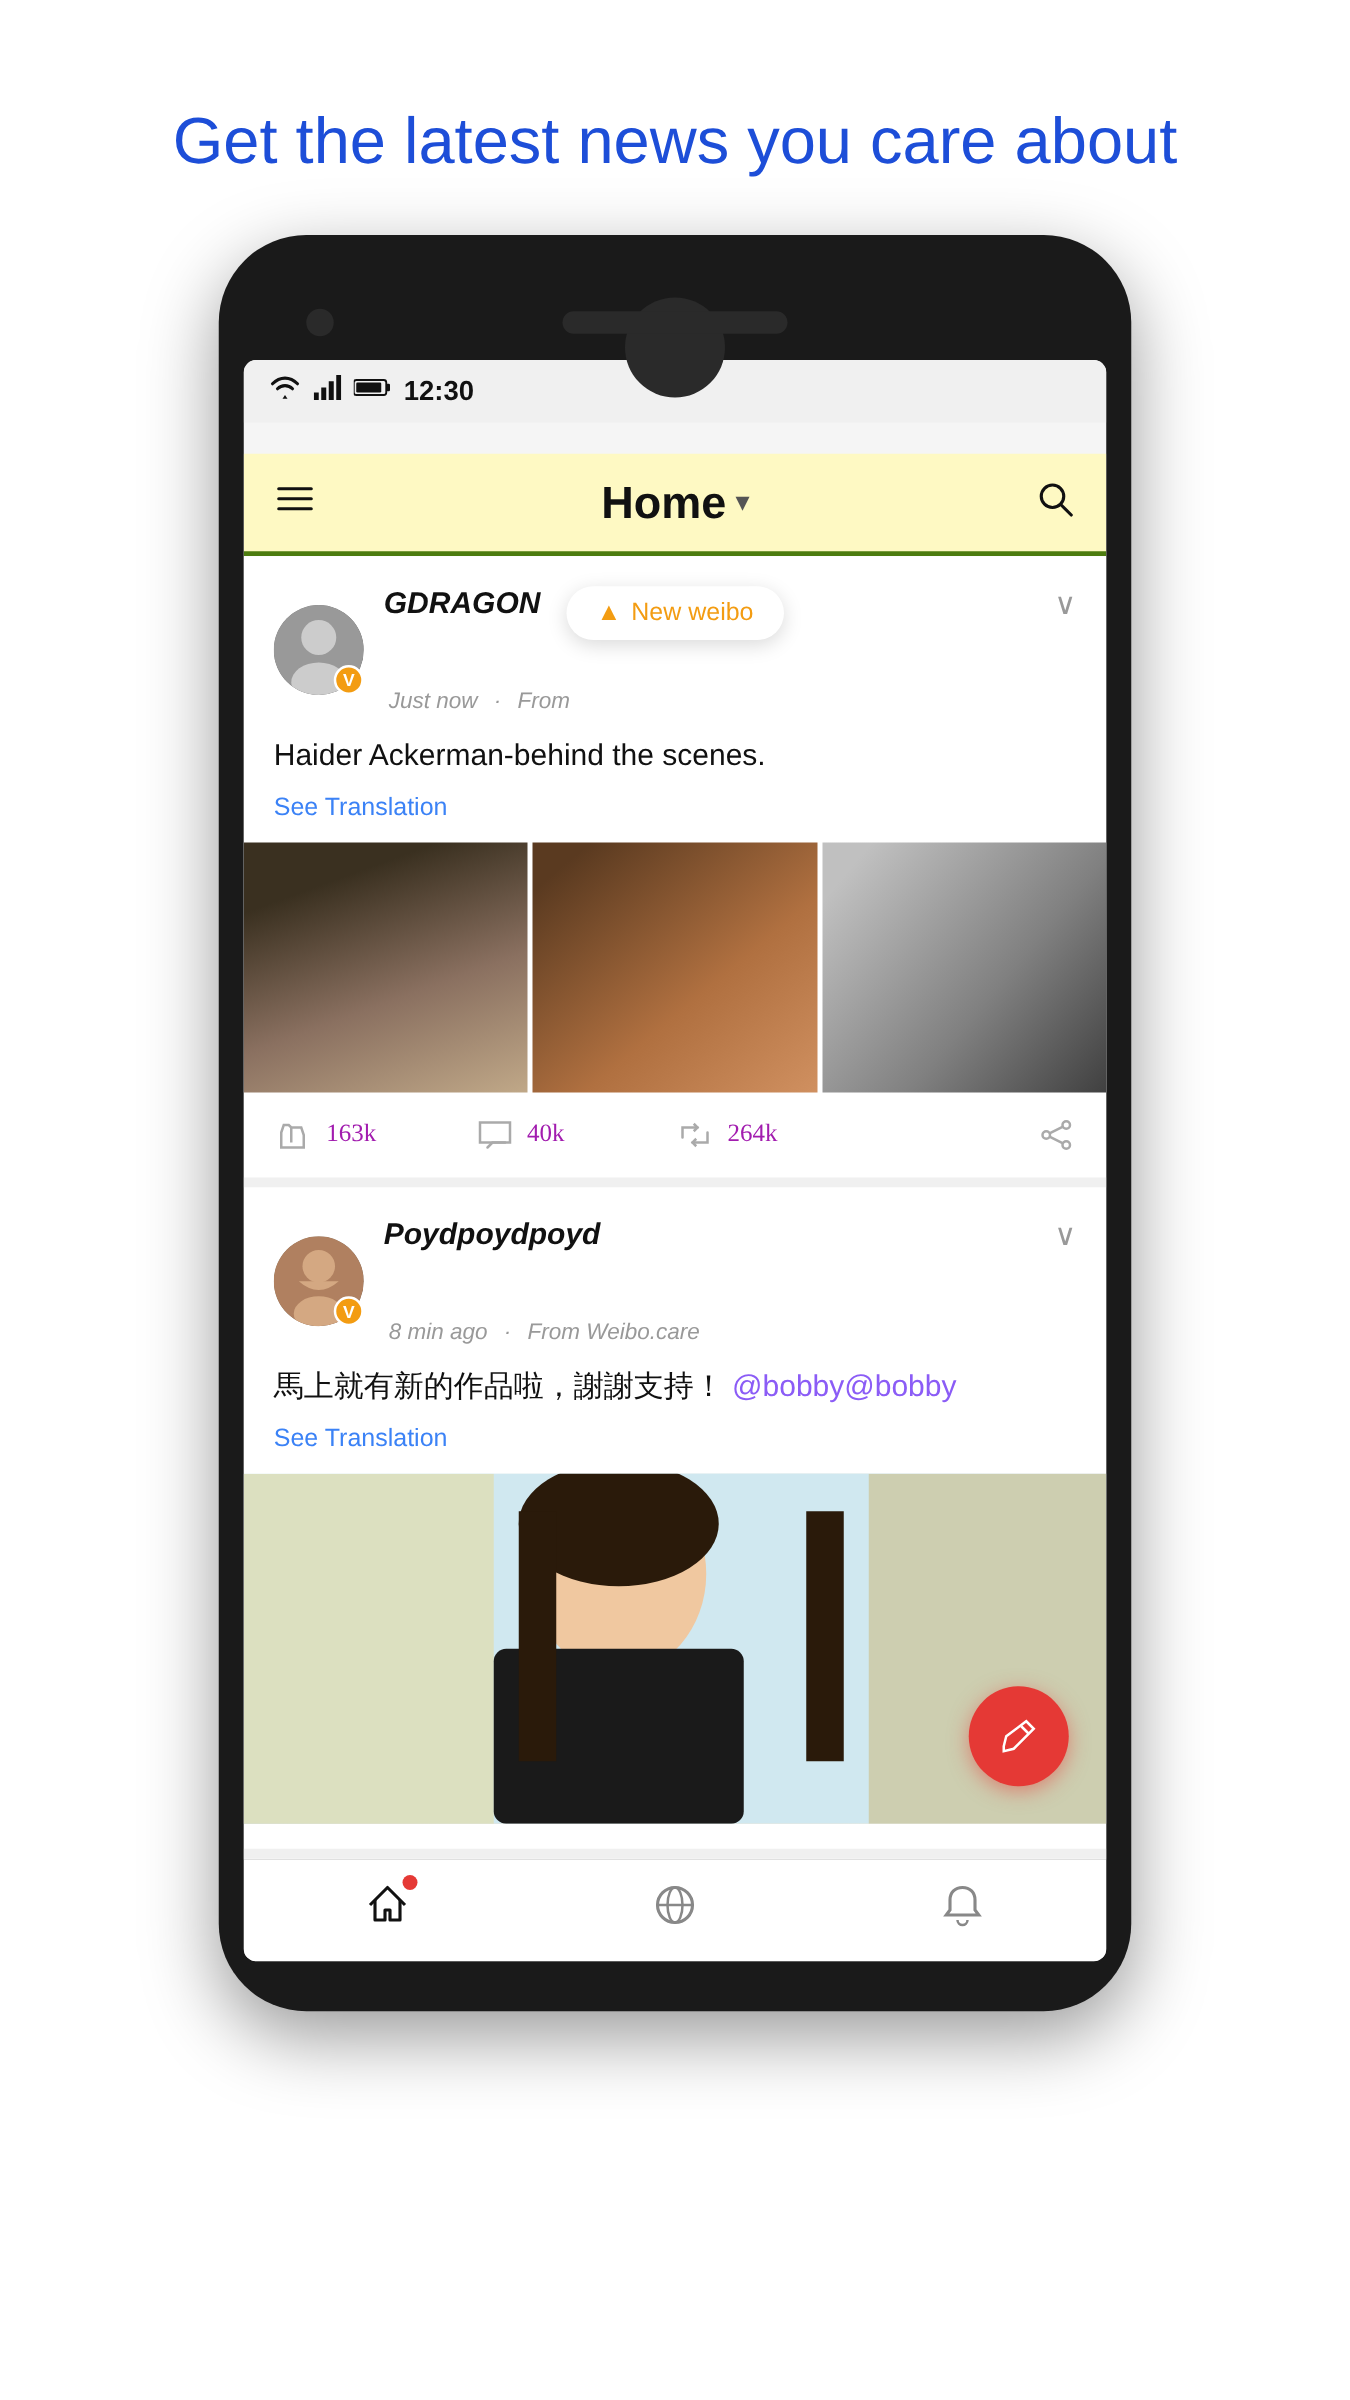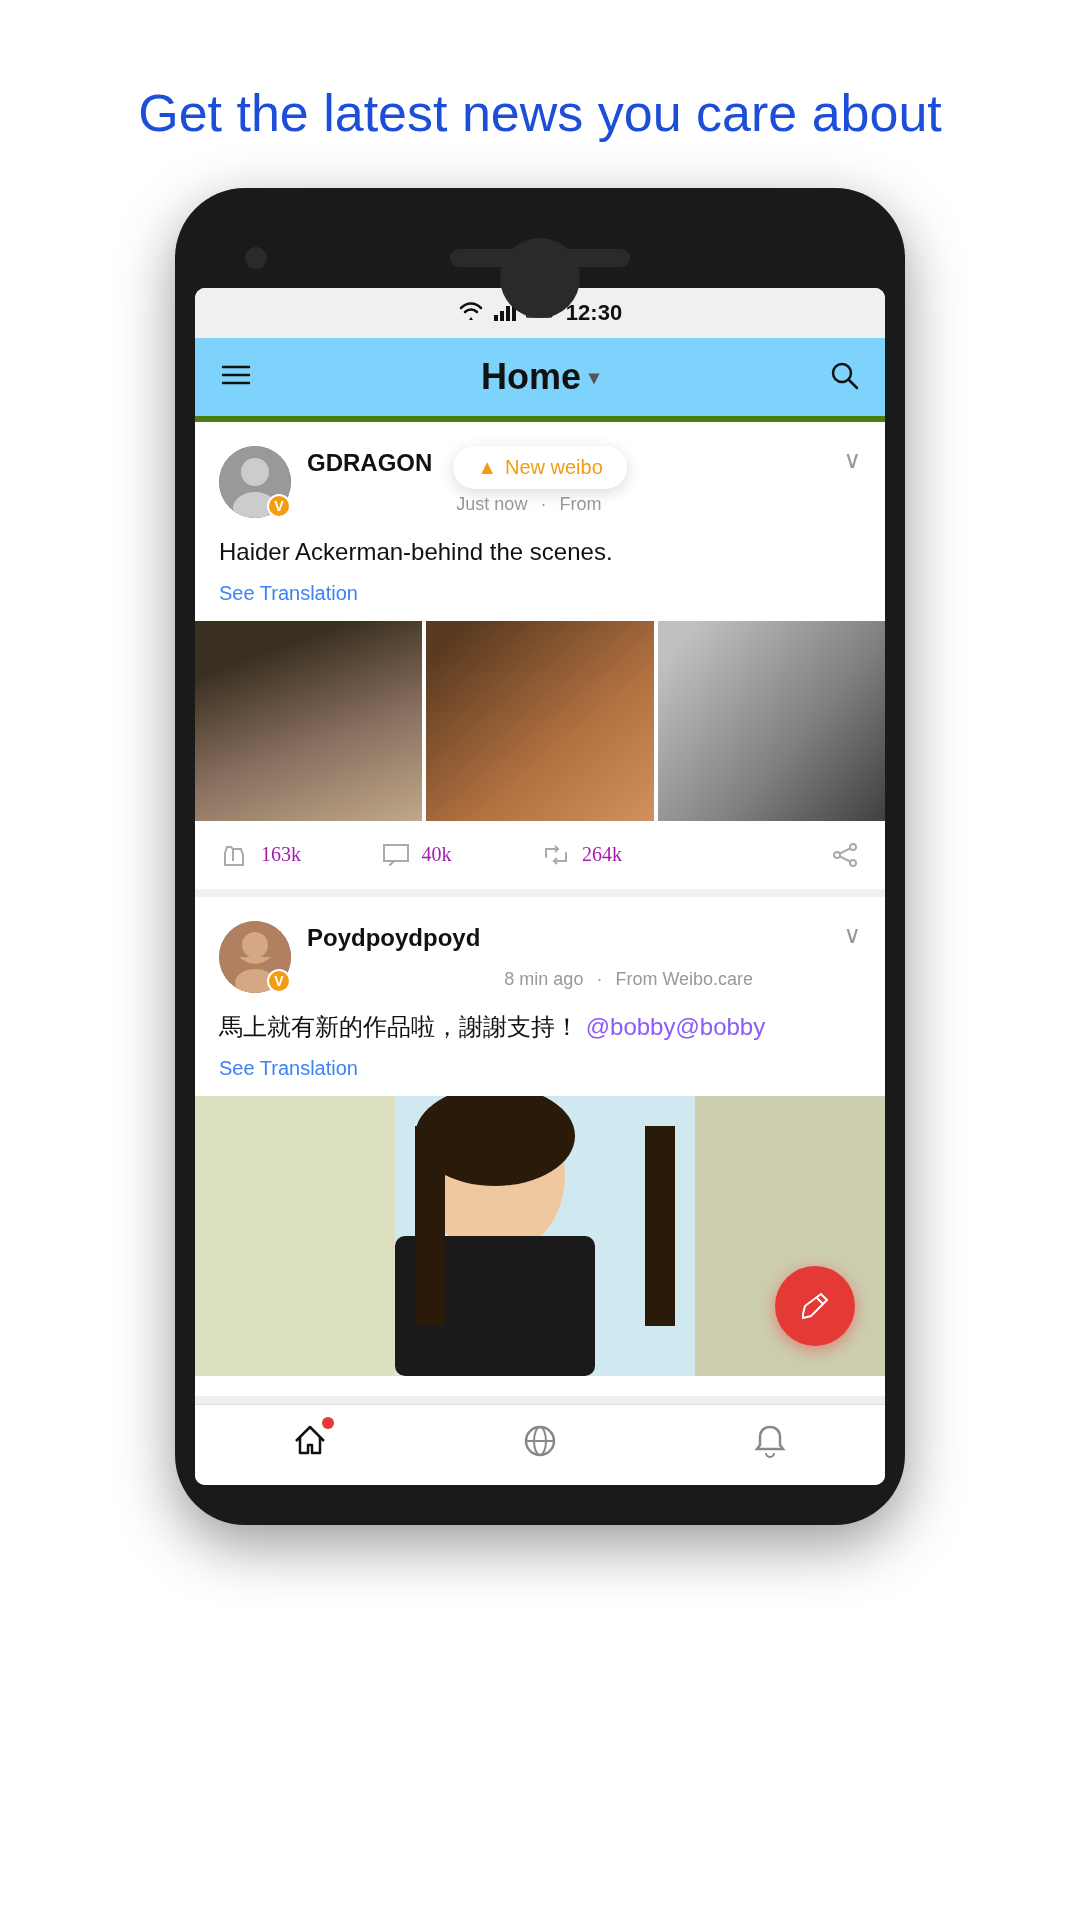--- a/index.html
+++ b/index.html
@@ -80,21 +80,21 @@
       border-radius: 10px;
       overflow: hidden;
       width: 690px;
       margin: 0 auto;
     }
 
     
     .status-bar {
       background: #f0f0f0;
       display: flex;
-      justify-content: center;
+      justify-content: flex-start;
       align-items: center;
       padding: 10px 20px;
       gap: 12px;
       height: 50px;
     }
 
     .status-icons {
       display: flex;
       align-items: center;
       gap: 10px;
@@ -105,26 +105,27 @@
     }
 
     .status-time {
       font-size: 22px;
       font-weight: 600;
       color: #111;
     }
 
     
     .app-header {
-      background: #7dd3fc;
+      background: #fef9c3;
       display: flex;
       align-items: center;
       justify-content: space-between;
       padding: 18px 24px;
-      border-bottom: 6px solid #4d7c0f;
+      border-bottom: 4px solid #4d7c0f;
+      margin-top: 25px;
     }
 
     .hamburger-icon svg, .search-icon svg {
       width: 34px;
       height: 34px;
     }
 
     .header-title {
       font-size: 36px;
       font-weight: 700;
@@ -234,21 +235,23 @@
       align-items: center;
       justify-content: center;
       color: #fff;
       font-size: 14px;
       font-weight: 700;
       border: 2px solid #fff;
     }
 
     .post-user-info {
       display: flex;
-      gap: 20px;
+      flex-direction: column;
+      gap: 8px;
+      font-style: italic;
     }
 
     .post-username {
       font-size: 24px;
       font-weight: 700;
       color: #111;
     }
 
     .post-meta {
       font-size: 18px;

